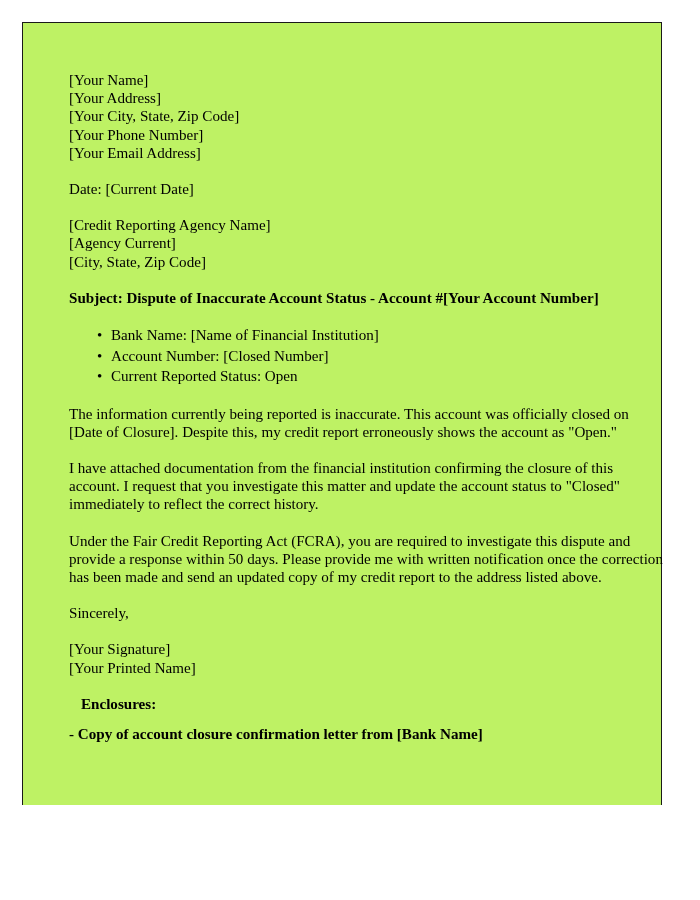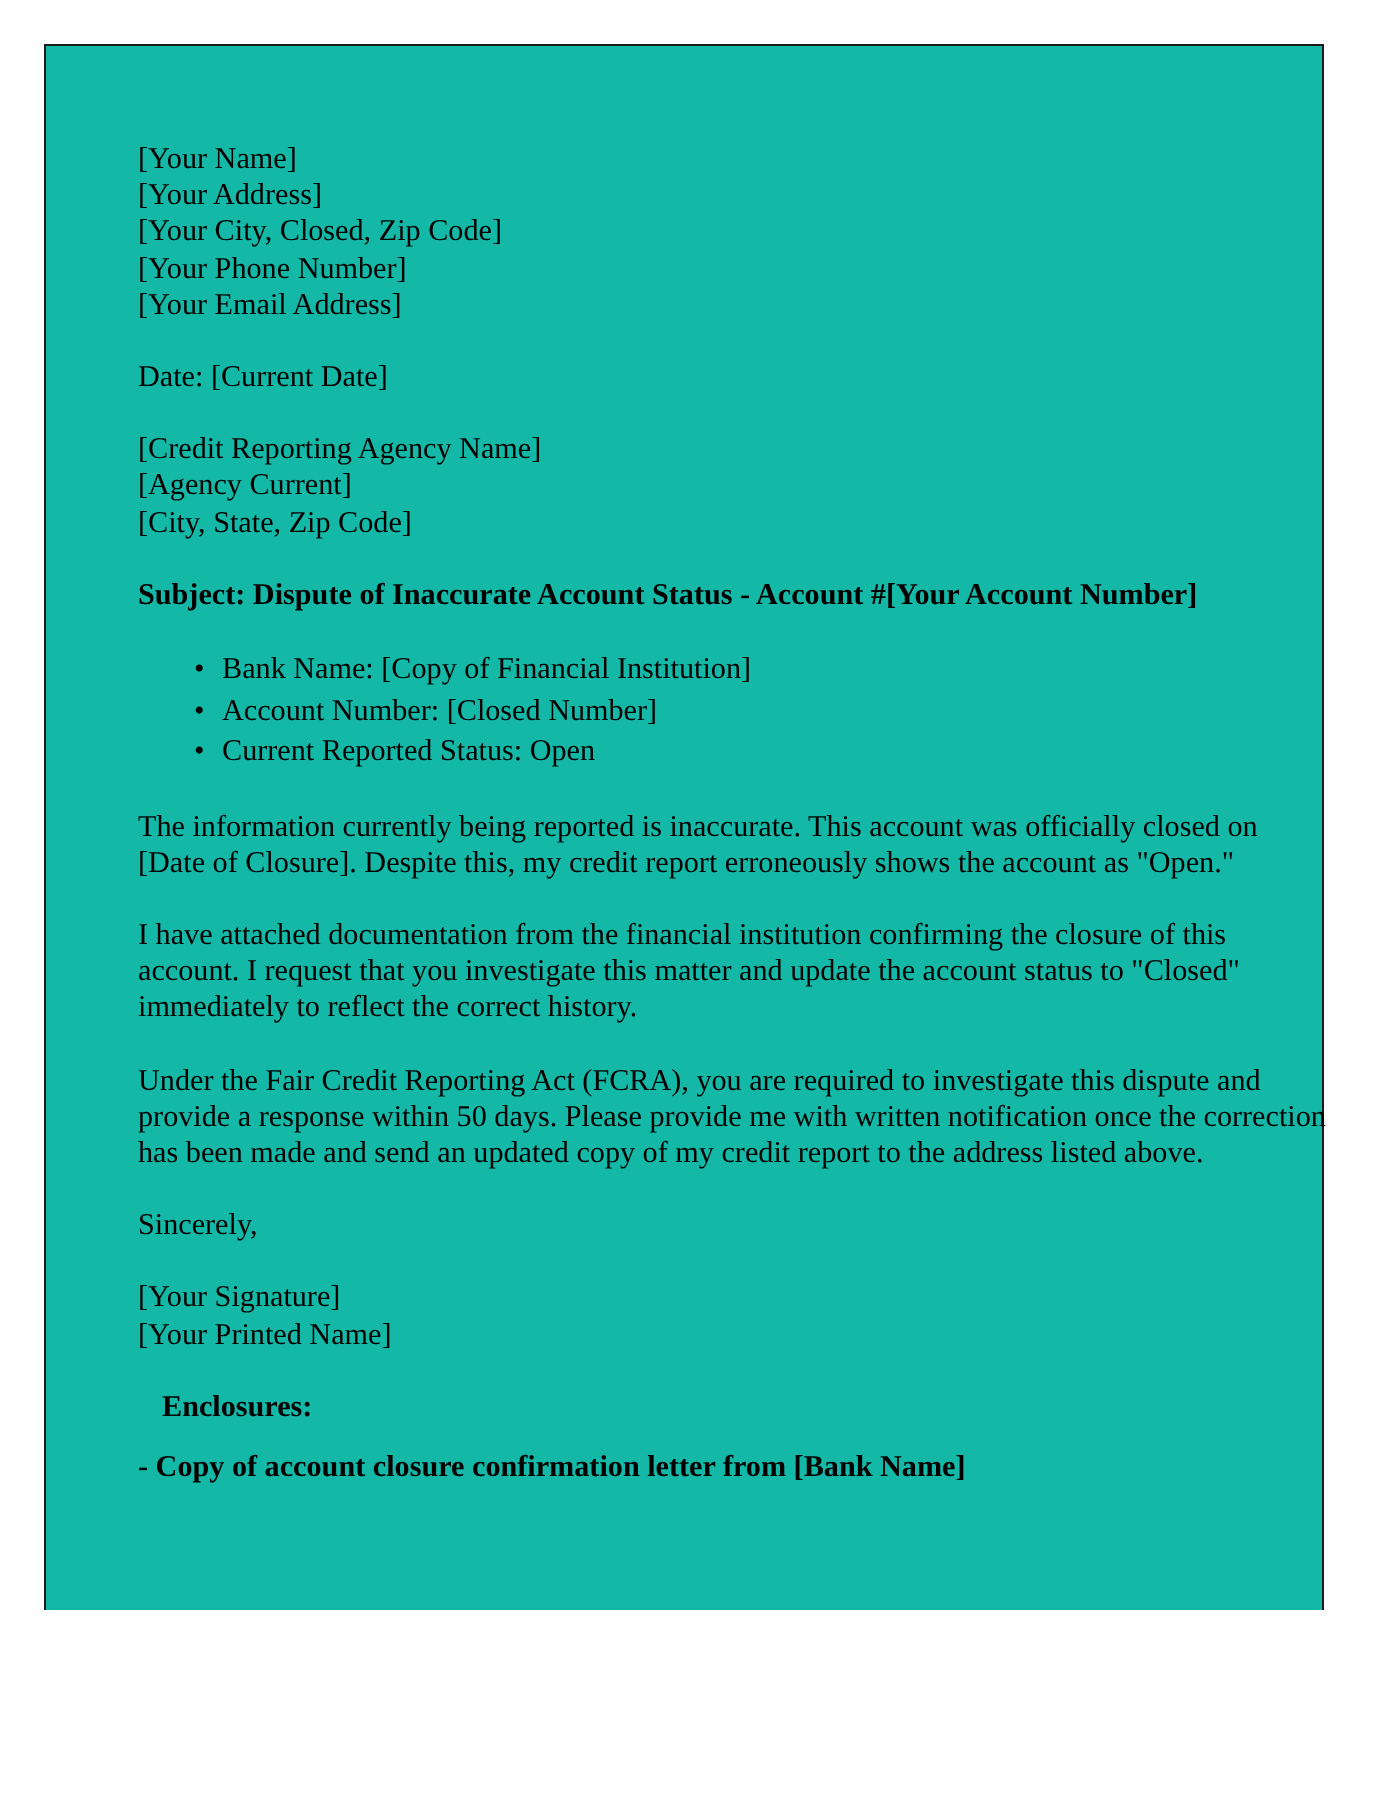--- a/index.html
+++ b/index.html
@@ -19,21 +19,21 @@
     position: absolute;
     left: 22px;
     top: 22px;
     width: 640px;
     height: 783px;
     border-left: 1.4px solid #1a1a1a;
     border-right: 1.4px solid #1a1a1a;
     border-top: 1.4px solid #1a1a1a;
     border-bottom: none;
     box-sizing: border-box;
-    background: #14b8a6;
+    background: #bef264;
   }
 
   #letter {
     position: absolute;
     left: 46px;
     top: 48px;
     width: 594px;
     font-size: 15.1px;
     line-height: 18.2px;
     color: #000000;
@@ -90,41 +90,41 @@
 </head>
 <body>
 
 <div id="page-frame">
 
   <div id="letter">
 
     <div class="block">
       <div class="line">[Your Name]</div>
       <div class="line">[Your Address]</div>
-      <div class="line">[Your City, Closed, Zip Code]</div>
+      <div class="line">[Your City, State, Zip Code]</div>
       <div class="line">[Your Phone Number]</div>
       <div class="line">[Your Email Address]</div>
     </div>
 
     <div class="block">
       <div class="line">Date: [Current Date]</div>
     </div>
 
     <div class="block">
       <div class="line">[Credit Reporting Agency Name]</div>
       <div class="line">[Agency Current]</div>
       <div class="line">[City, State, Zip Code]</div>
     </div>
 
     <div class="subject">Subject: Dispute of Inaccurate Account Status - Account #[Your Account Number]</div>
 
 
 
     <ul class="acct-list">
-      <li><span class="bold">Bank Name:</span> <span>[Copy of Financial Institution]</span></li>
+      <li><span class="bold">Bank Name:</span> <span>[Name of Financial Institution]</span></li>
       <li><span class="bold">Account Number:</span> <span>[Closed Number]</span></li>
       <li><span class="bold">Current Reported Status:</span> <span>Open</span></li>
     </ul>
 
     <p class="para">The information currently being reported is inaccurate. This account was officially closed on [Date of Closure]. Despite this, my credit report erroneously shows the account as "Open."</p>
 
     <p class="para">I have attached documentation from the financial institution confirming the closure of this account. I request that you investigate this matter and update the account status to "Closed" immediately to reflect the correct history.</p>
 
     <p class="para">Under the Fair Credit Reporting Act (FCRA), you are required to investigate this dispute and provide a response within 50 days. Please provide me with written notification once the correction has been made and send an updated copy of my credit report to the address listed above.</p>
 

